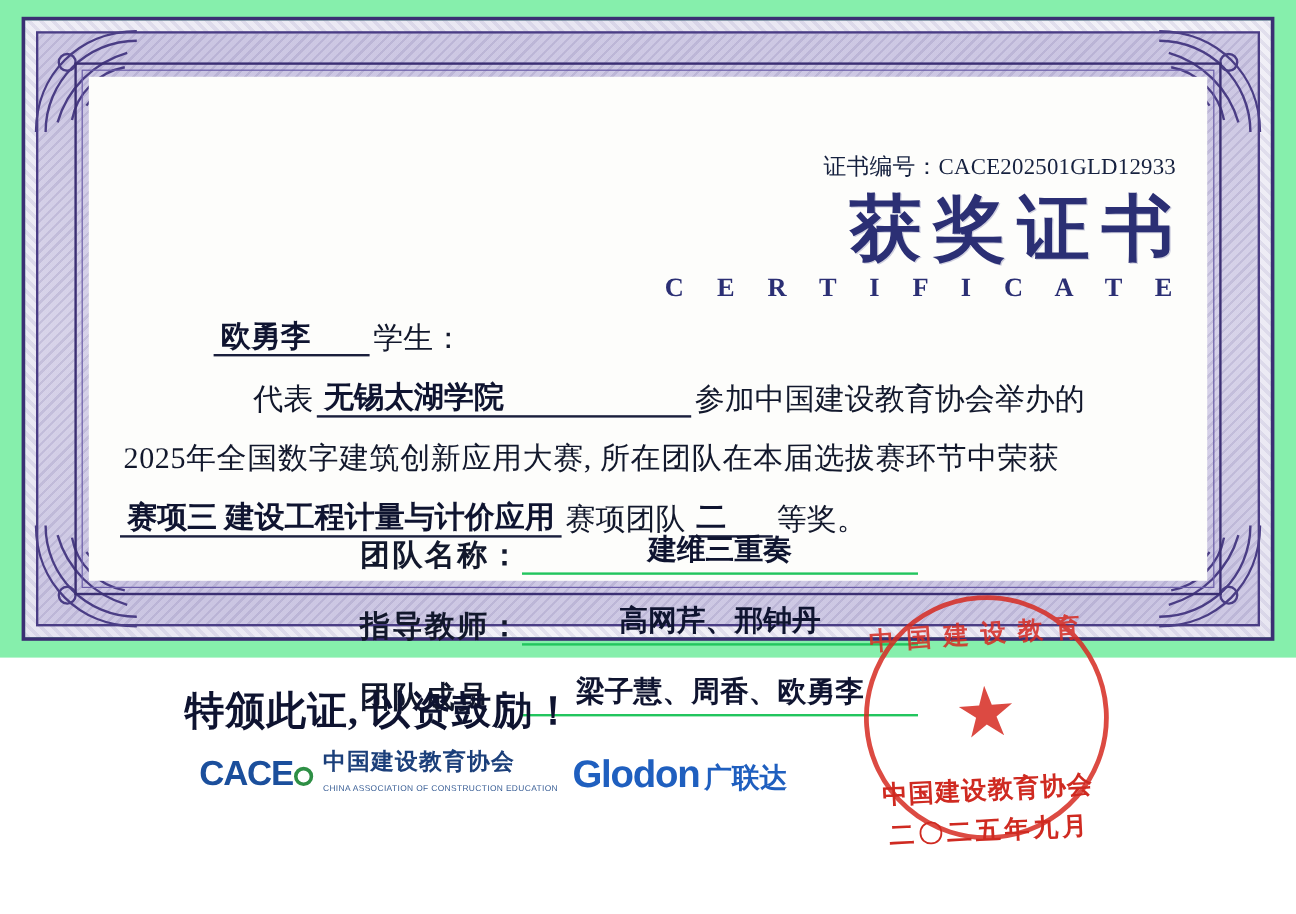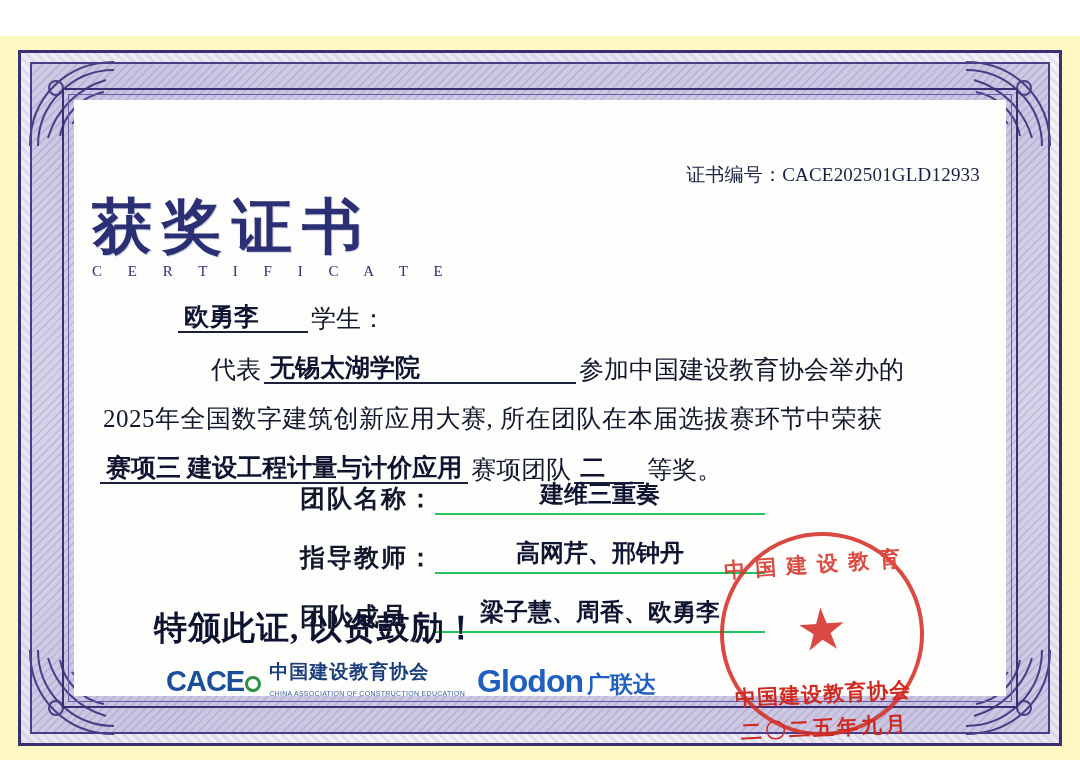--- a/index.html
+++ b/index.html
@@ -9,24 +9,23 @@
   }
   body {
     width: 1080px;
     height: 762px;
     font-family: "Liberation Serif", serif;
     overflow: hidden;
   }
   #cert-page {
     position: relative;
     width: 1080px;
-    height: 724px;
-    background: #fef9c3;
-    box-sizing: border-box;
-    margin-top: 36px;
+    height: 548px;
+    background: #86efac;
+    box-sizing: border-box;
   }
   
   .frame-outer {
     position: absolute;
     left: 18px; top: 14px; right: 18px; bottom: 14px;
     border: 3px solid #3b2f73;
     box-sizing: border-box;
     background:
       repeating-linear-gradient(45deg, rgba(90,78,150,0.10) 0 3px, rgba(255,255,255,0) 3px 7px),
       linear-gradient(135deg, #efeef6 0%, #e6e4f1 35%, #f3f2f8 60%, #e8e6f2 100%);
@@ -85,35 +84,35 @@
     top: 48px;
     font-size: 19px;
     color: #16213f;
     letter-spacing: 0.2px;
     white-space: nowrap;
   }
   .title-block {
     position: absolute;
     left: 0; right: 0;
     top: 82px;
-    text-align: left;
+    text-align: right;
   }
   .title-main {
     font-family: "Liberation Serif", serif;
     font-size: 60px;
     font-weight: bold;
     color: #2b2f74;
     letter-spacing: 10px;
     line-height: 1.05;
     text-shadow: 1px 1px 0 rgba(120,120,170,0.35);
   }
   .title-sub {
     margin-top: 4px;
-    font-size: 15px;
-    font-weight: normal;
+    font-size: 22px;
+    font-weight: bold;
     letter-spacing: 11px;
     color: #2b2f74;
   }
   .body-block {
     position: absolute;
     left: 8px; right: 0;
     top: 190px;
     color: #12182c;
   }
   .line {

